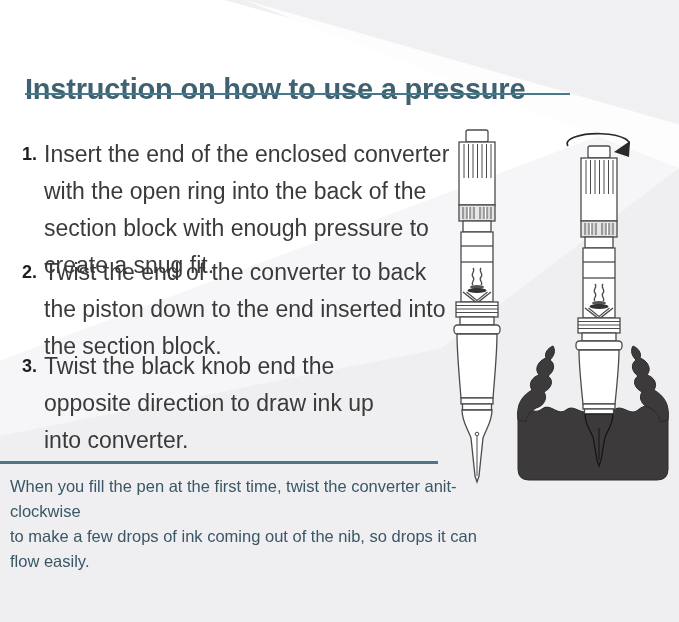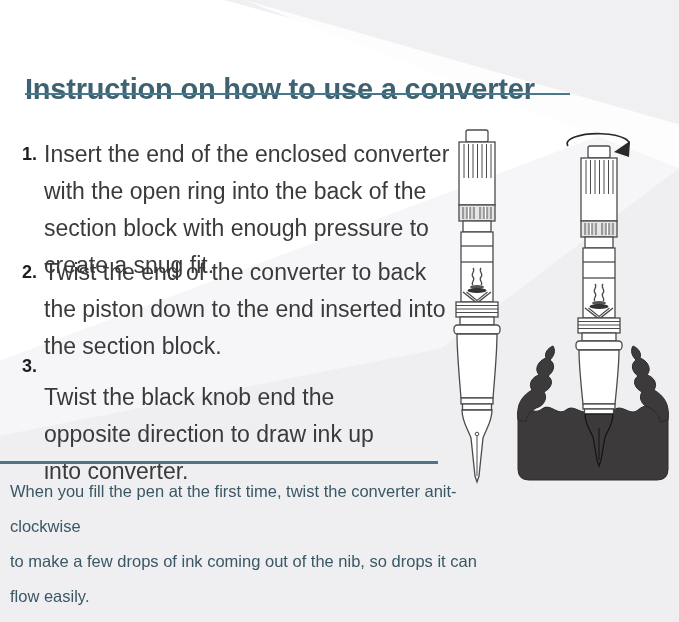--- a/index.html
+++ b/index.html
@@ -28,42 +28,42 @@
   .step-1{top:136px;}
   .step-2{top:254px;}
   .step-3{top:348px;}
   .step-num{
     font-size:18px;font-weight:bold;color:#1e1e1e;line-height:37px;
     width:22px;flex:0 0 22px;
   }
   .step-text{
     font-size:23px;color:#3a3a3a;line-height:37px;width:408px;
   }
-  .step-3 .step-text{width:345px;margin-top:31px;}
+  .step-3 .step-text{width:345px;}
 
   .separator{
     position:absolute;left:0;top:461px;width:438px;height:3px;background:#4e7586;
   }
   .note{
     position:absolute;left:10px;top:474px;width:470px;
-    font-size:16.5px;line-height:35px;color:#3a5766;
+    font-size:16.5px;line-height:25px;color:#3a5766;
   }
 
   .figure-wrap{position:absolute;left:430px;top:120px;width:249px;height:380px;}
   svg{display:block;}
 </style>
 </head>
 <body>
 
 <div class="bg bg-wedge-mid"></div>
 <div class="bg bg-wedge-bottom"></div>
 <div class="bg bg-wedge-topright"></div>
 <div class="bg bg-wedge-topstreak"></div>
 
-<h1 class="title">Instruction on how to use a converter</h1>
+<h1 class="title">Instruction on how to use a pressure</h1>
 <div class="title-underline"></div>
 
 <ol class="steps">
   <li class="step step-1">
     <span class="step-num">1.</span>
     <span class="step-text">Insert the end of the enclosed converter with the open ring into the back of the section block with enough pressure to create a snug fit.</span>
   </li>
   <li class="step step-2">
     <span class="step-num">2.</span>
     <span class="step-text">Twist the end of the converter to back the piston down to the end inserted into the section block.</span>

